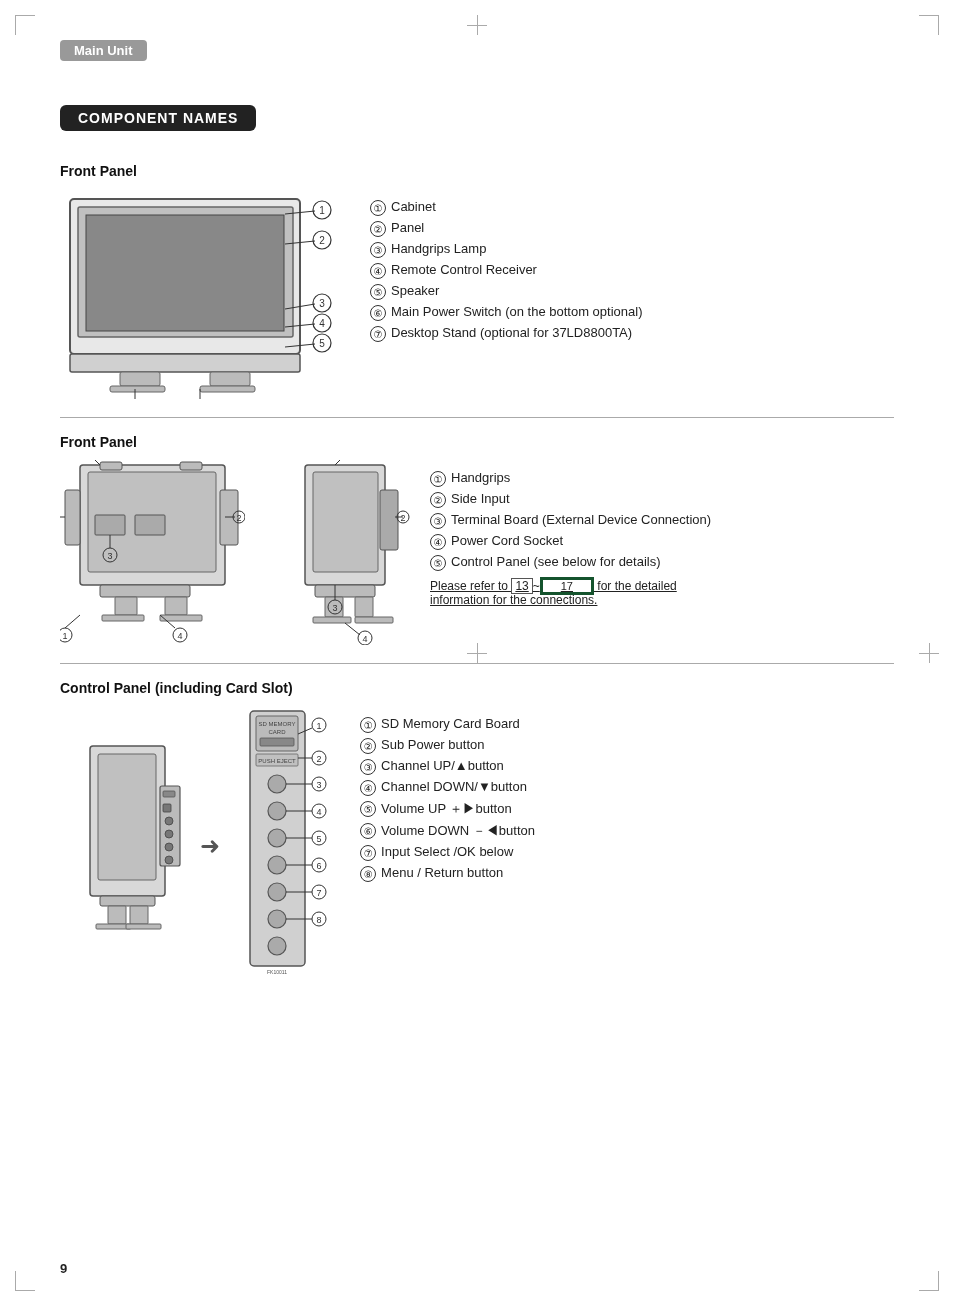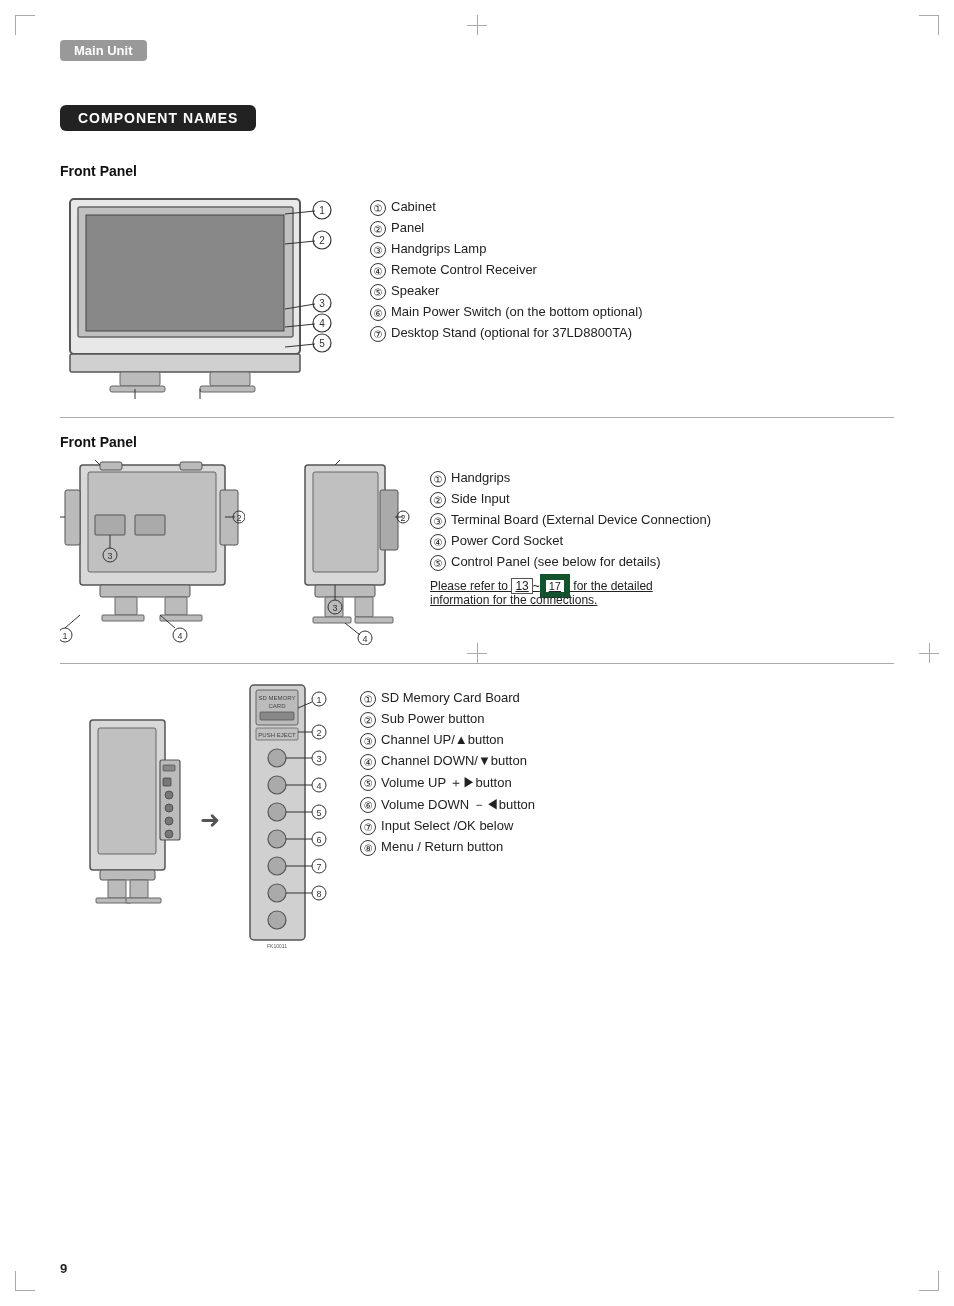--- a/index.html
+++ b/index.html
@@ -442,27 +442,28 @@
         <li>
             <span class="circle-num">④</span>
             <span>Power Cord Socket</span>
           </li>
         <li>
             <span class="circle-num">⑤</span>
             <span>Control Panel (see below for details)</span>
           </li>
       </ul>
       <div class="refer-note">
-        Please refer to <span style="border:1px solid #555; padding:0 3px; font-size:12px;">13</span>~<span style="border:6px solid #14532d; padding:0 3px; font-size:11px;">17</span> for the detailed<br>information for the connections.
+        Please refer to <span style="border:1px solid #555; padding:0 3px; font-size:12px;">13</span>~<span style="border:3px solid #14532d; padding:0 18px; font-size:11px;">17</span> for the detailed<br>information for the connections.
       </div>
     </div>
   </div>
 
   <hr class="section-divider">
 
+  <div class="section-heading">Control Panel (including Card Slot)</div>
   <div class="control-panel-row">
 
     <div class="control-panel-diagrams">
 
       <svg width="130" height="220" viewBox="0 0 130 220" xmlns="http://www.w3.org/2000/svg">
 
         <rect x="30" y="10" width="75" height="150" rx="3" fill="#d8d8d8" stroke="#555" stroke-width="1.5"></rect>
         <rect x="38" y="18" width="58" height="126" rx="2" fill="#c0c0c0" stroke="#666" stroke-width="1"></rect>
 
         <rect x="100" y="50" width="20" height="80" rx="2" fill="#bbb" stroke="#555" stroke-width="1.2"></rect>

